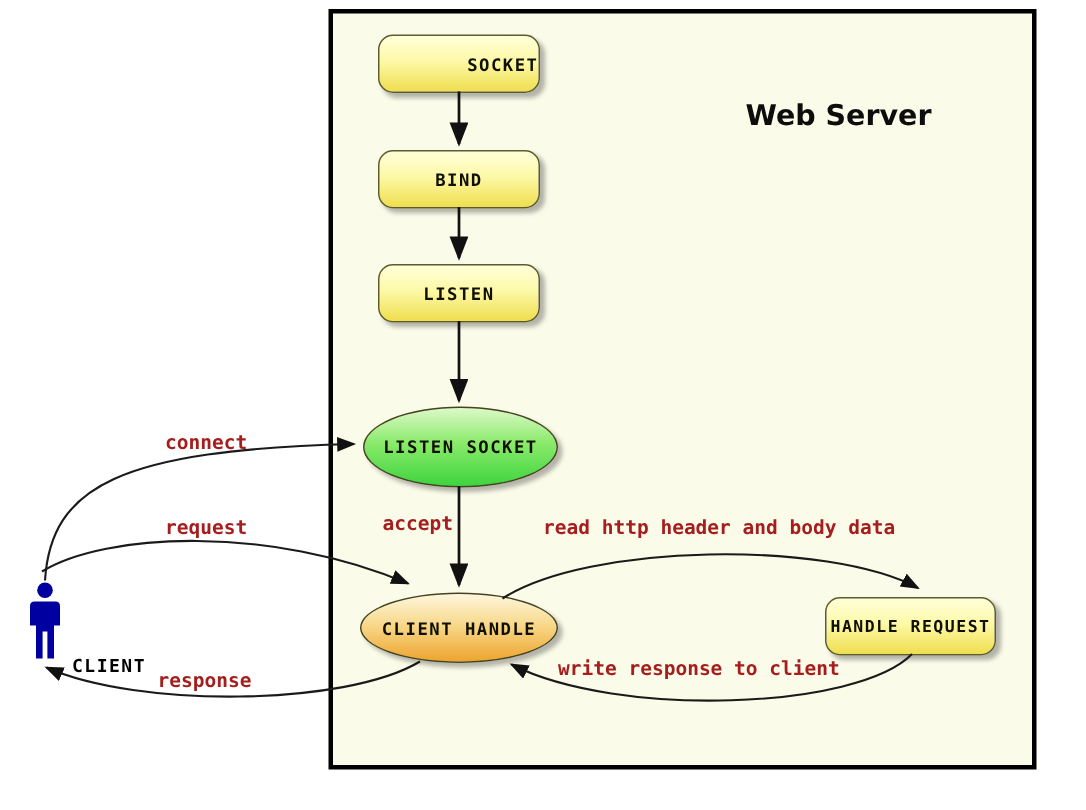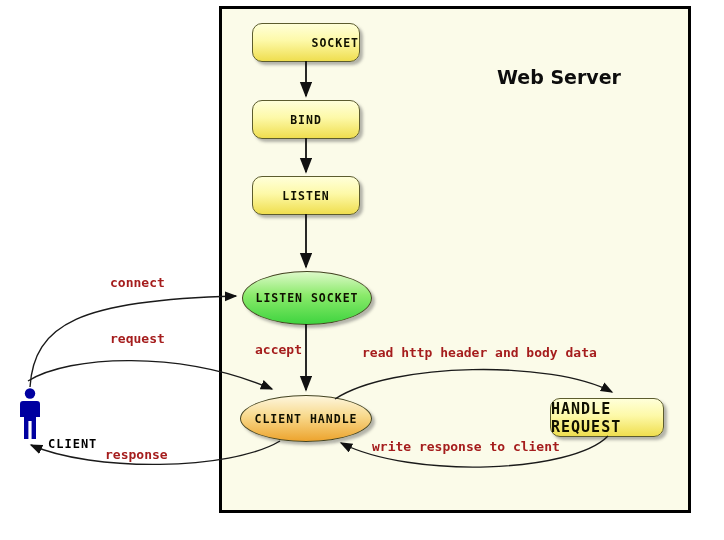--- a/index.html
+++ b/index.html
@@ -20,42 +20,42 @@
   .rect-node{
     position:absolute;display:flex;align-items:center;justify-content:center;
     border:1px solid #5c5c2e;border-radius:10px;
     background:linear-gradient(to bottom,#ffffd9 0%,#fdf9a8 45%,#efde4f 100%);
     box-shadow:3px 3px 3px rgba(90,90,90,0.45);
     font-weight:bold;font-size:11.5px;color:#101000;letter-spacing:1px;
   }
   .n-socket{left:252px;top:23px;width:106px;height:37px;justify-content:flex-end;}
   .n-bind{left:252px;top:100px;width:106px;height:37px;justify-content:center;}
   .n-listen{left:252px;top:176px;width:106px;height:37px;}
-  .n-handle{left:550px;top:398px;width:112px;height:37px;font-size:15px;}
+  .n-handle{left:550px;top:398px;width:112px;height:37px;font-size:11px;}
   
   .ellipse-node{
     position:absolute;display:flex;align-items:center;justify-content:center;
     border:1px solid #444422;border-radius:50%;
     box-shadow:3px 3px 3px rgba(90,90,90,0.45);
     font-weight:bold;font-size:11.5px;color:#101000;letter-spacing:1px;
   }
   .n-listen-socket{
     left:242px;top:271px;width:128px;height:52px;
     background:linear-gradient(to bottom,#ddf9c9 0%,#8aea6a 45%,#3fd43f 100%);
   }
   .n-client-socket{
     left:240px;top:395px;width:130px;height:45px;
     background:linear-gradient(to bottom,#fdf6dd 0%,#f8d98c 45%,#eda42e 100%);
   }
   
   .edge-label{
     position:absolute;color:#a51d1d;font-weight:bold;font-size:13px;white-space:nowrap;
   }
-  .l-connect{left:110px;top:275px;}
-  .l-request{left:110px;top:331px;text-align:right;}
+  .l-connect{left:110px;top:288px;}
+  .l-request{left:110px;top:345px;text-align:right;}
   .l-response{left:105px;top:447px;}
   .l-accept{left:255px;top:342px;}
   .l-read{left:362px;top:345px;}
   .l-write{left:372px;top:439px;}
   
   .actor{position:absolute;left:17px;top:388px;width:26px;height:54px;}
   .actor-label{
     position:absolute;left:48px;top:413px;color:#000;font-weight:bold;font-size:12px;letter-spacing:1px;margin-top:24px;
   }
   

